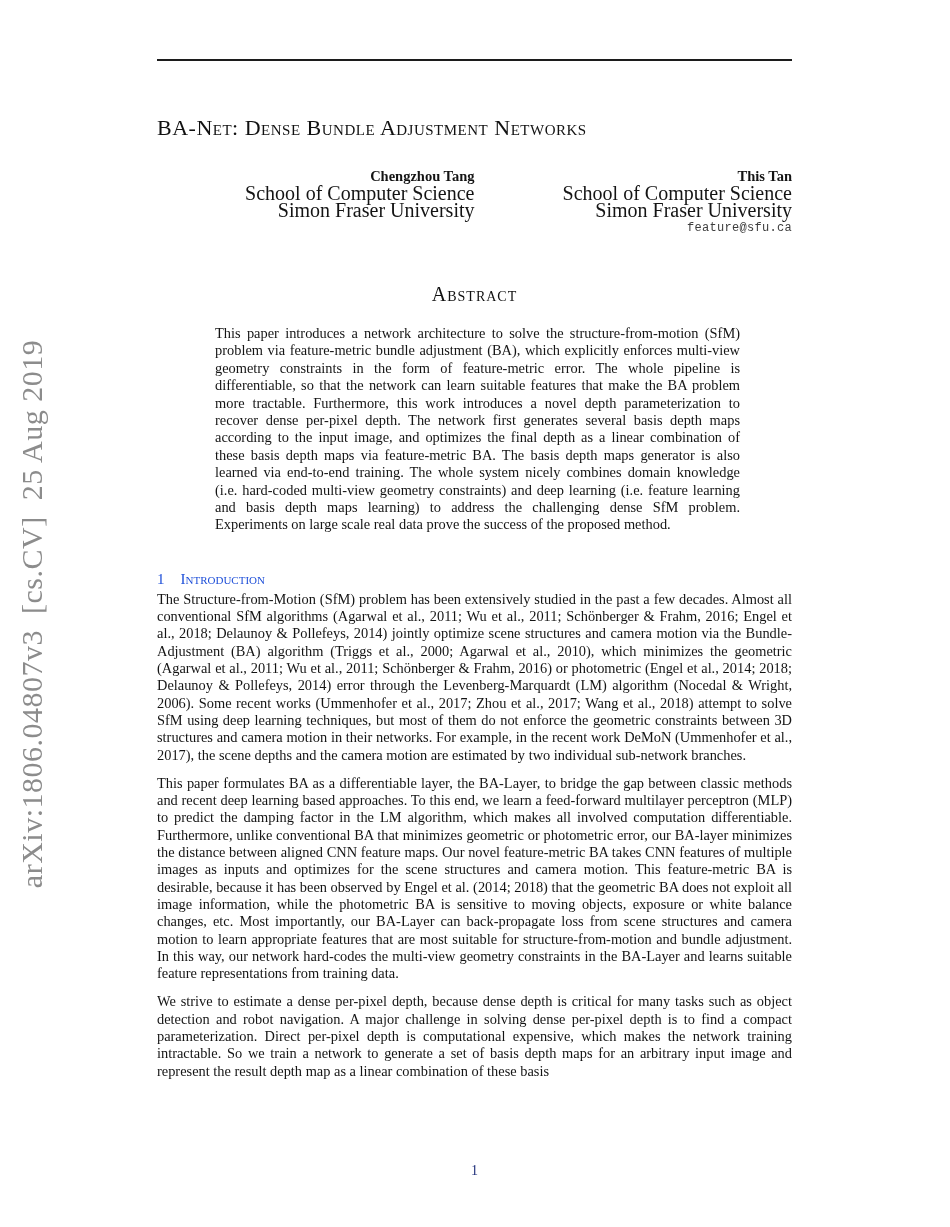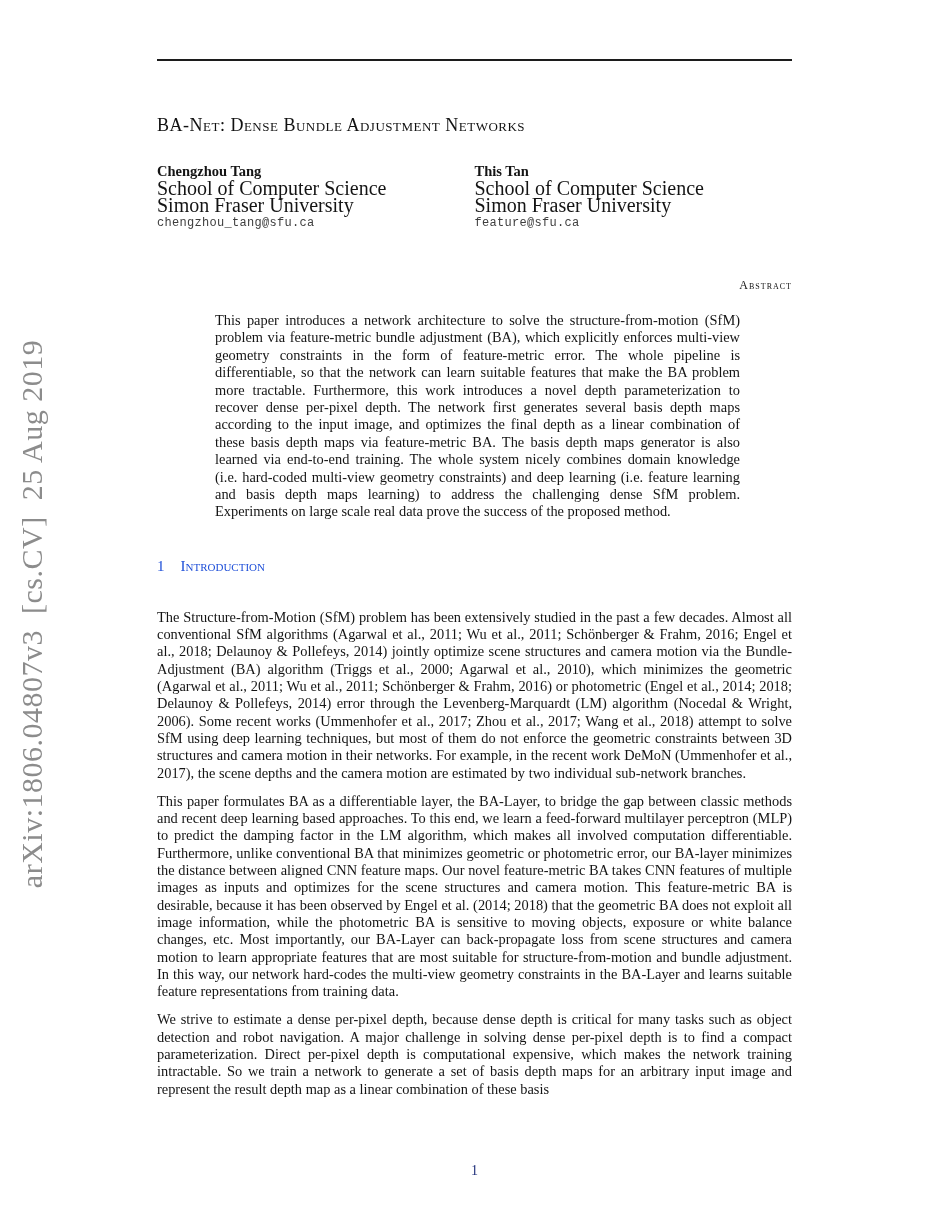--- a/index.html
+++ b/index.html
@@ -38,52 +38,52 @@
     width: 635px;
   }
   .top-rule {
     margin: 59px 0 0 0;
     border: none;
     border-top: 2px solid #1c1c1c;
     width: 635px;
   }
   .paper-title {
     margin: 54px 0 0 0;
-    font-size: 18px;
+    font-size: 22px;
     font-weight: normal;
     font-variant: small-caps;
     letter-spacing: 0.5px;
     color: #111111;
   }
   .authors {
     display: flex;
     margin-top: 27px;
   }
-  .author-block { width: 327px; }
+  .author-block { width: 327px; text-align: right; }
   .author-name {
     font-weight: bold;
     font-size: 14.5px;
     line-height: 17px;
   }
   .author-line {
     font-size: 20px;
     line-height: 17px;
   }
   .author-email {
     font-family: "Liberation Mono", monospace;
     font-size: 12px;
     line-height: 19px;
     color: #3d3d3d;
     letter-spacing: 0.3px;
   }
   .abstract-heading {
     margin-top: 45px;
-    text-align: right;
+    text-align: center;
     font-variant: small-caps;
-    font-size: 12px;
+    font-size: 20px;
     letter-spacing: 1px;
     color: #111111;
   }
   .abstract-body {
     margin: 19px 48px 0 58px;
     width: 525px;
     font-size: 14.4px;
     line-height: 17.4px;
     text-align: justify;
   }
@@ -93,21 +93,21 @@
     font-variant: small-caps;
     color: #1d4ed8;
   }
   .section-number { margin-right: 16px; }
   .body-paragraph {
     margin: 11px 0 0 0;
     font-size: 14.4px;
     line-height: 17.3px;
     text-align: justify;
   }
-  .body-paragraph:first-of-type { margin-top: 34px; }
+  .body-paragraph:first-of-type { margin-top: 3px; }
   .page-number {
     position: absolute;
     top: 1163px;
     left: 157px;
     width: 635px;
     text-align: center;
     font-size: 14px;
     color: #1f2f7a;
   }
 </style>
@@ -122,21 +122,20 @@
 
     <hr class="top-rule">
 
     <h1 class="paper-title">BA-Net: Dense Bundle Adjustment Networks</h1>
 
     <div class="authors">
       <div class="author-block">
         <div class="author-name">Chengzhou Tang</div>
         <div class="author-line">School of Computer Science</div>
         <div class="author-line">Simon Fraser University</div>
-        <div class="author-email">chengzhou_tang@sfu.ca</div>
       </div>
       <div class="author-block">
         <div class="author-name">This Tan</div>
         <div class="author-line">School of Computer Science</div>
         <div class="author-line">Simon Fraser University</div>
         <div class="author-email">feature@sfu.ca</div>
       </div>
     </div>
 
     <div class="abstract-heading">Abstract</div>

